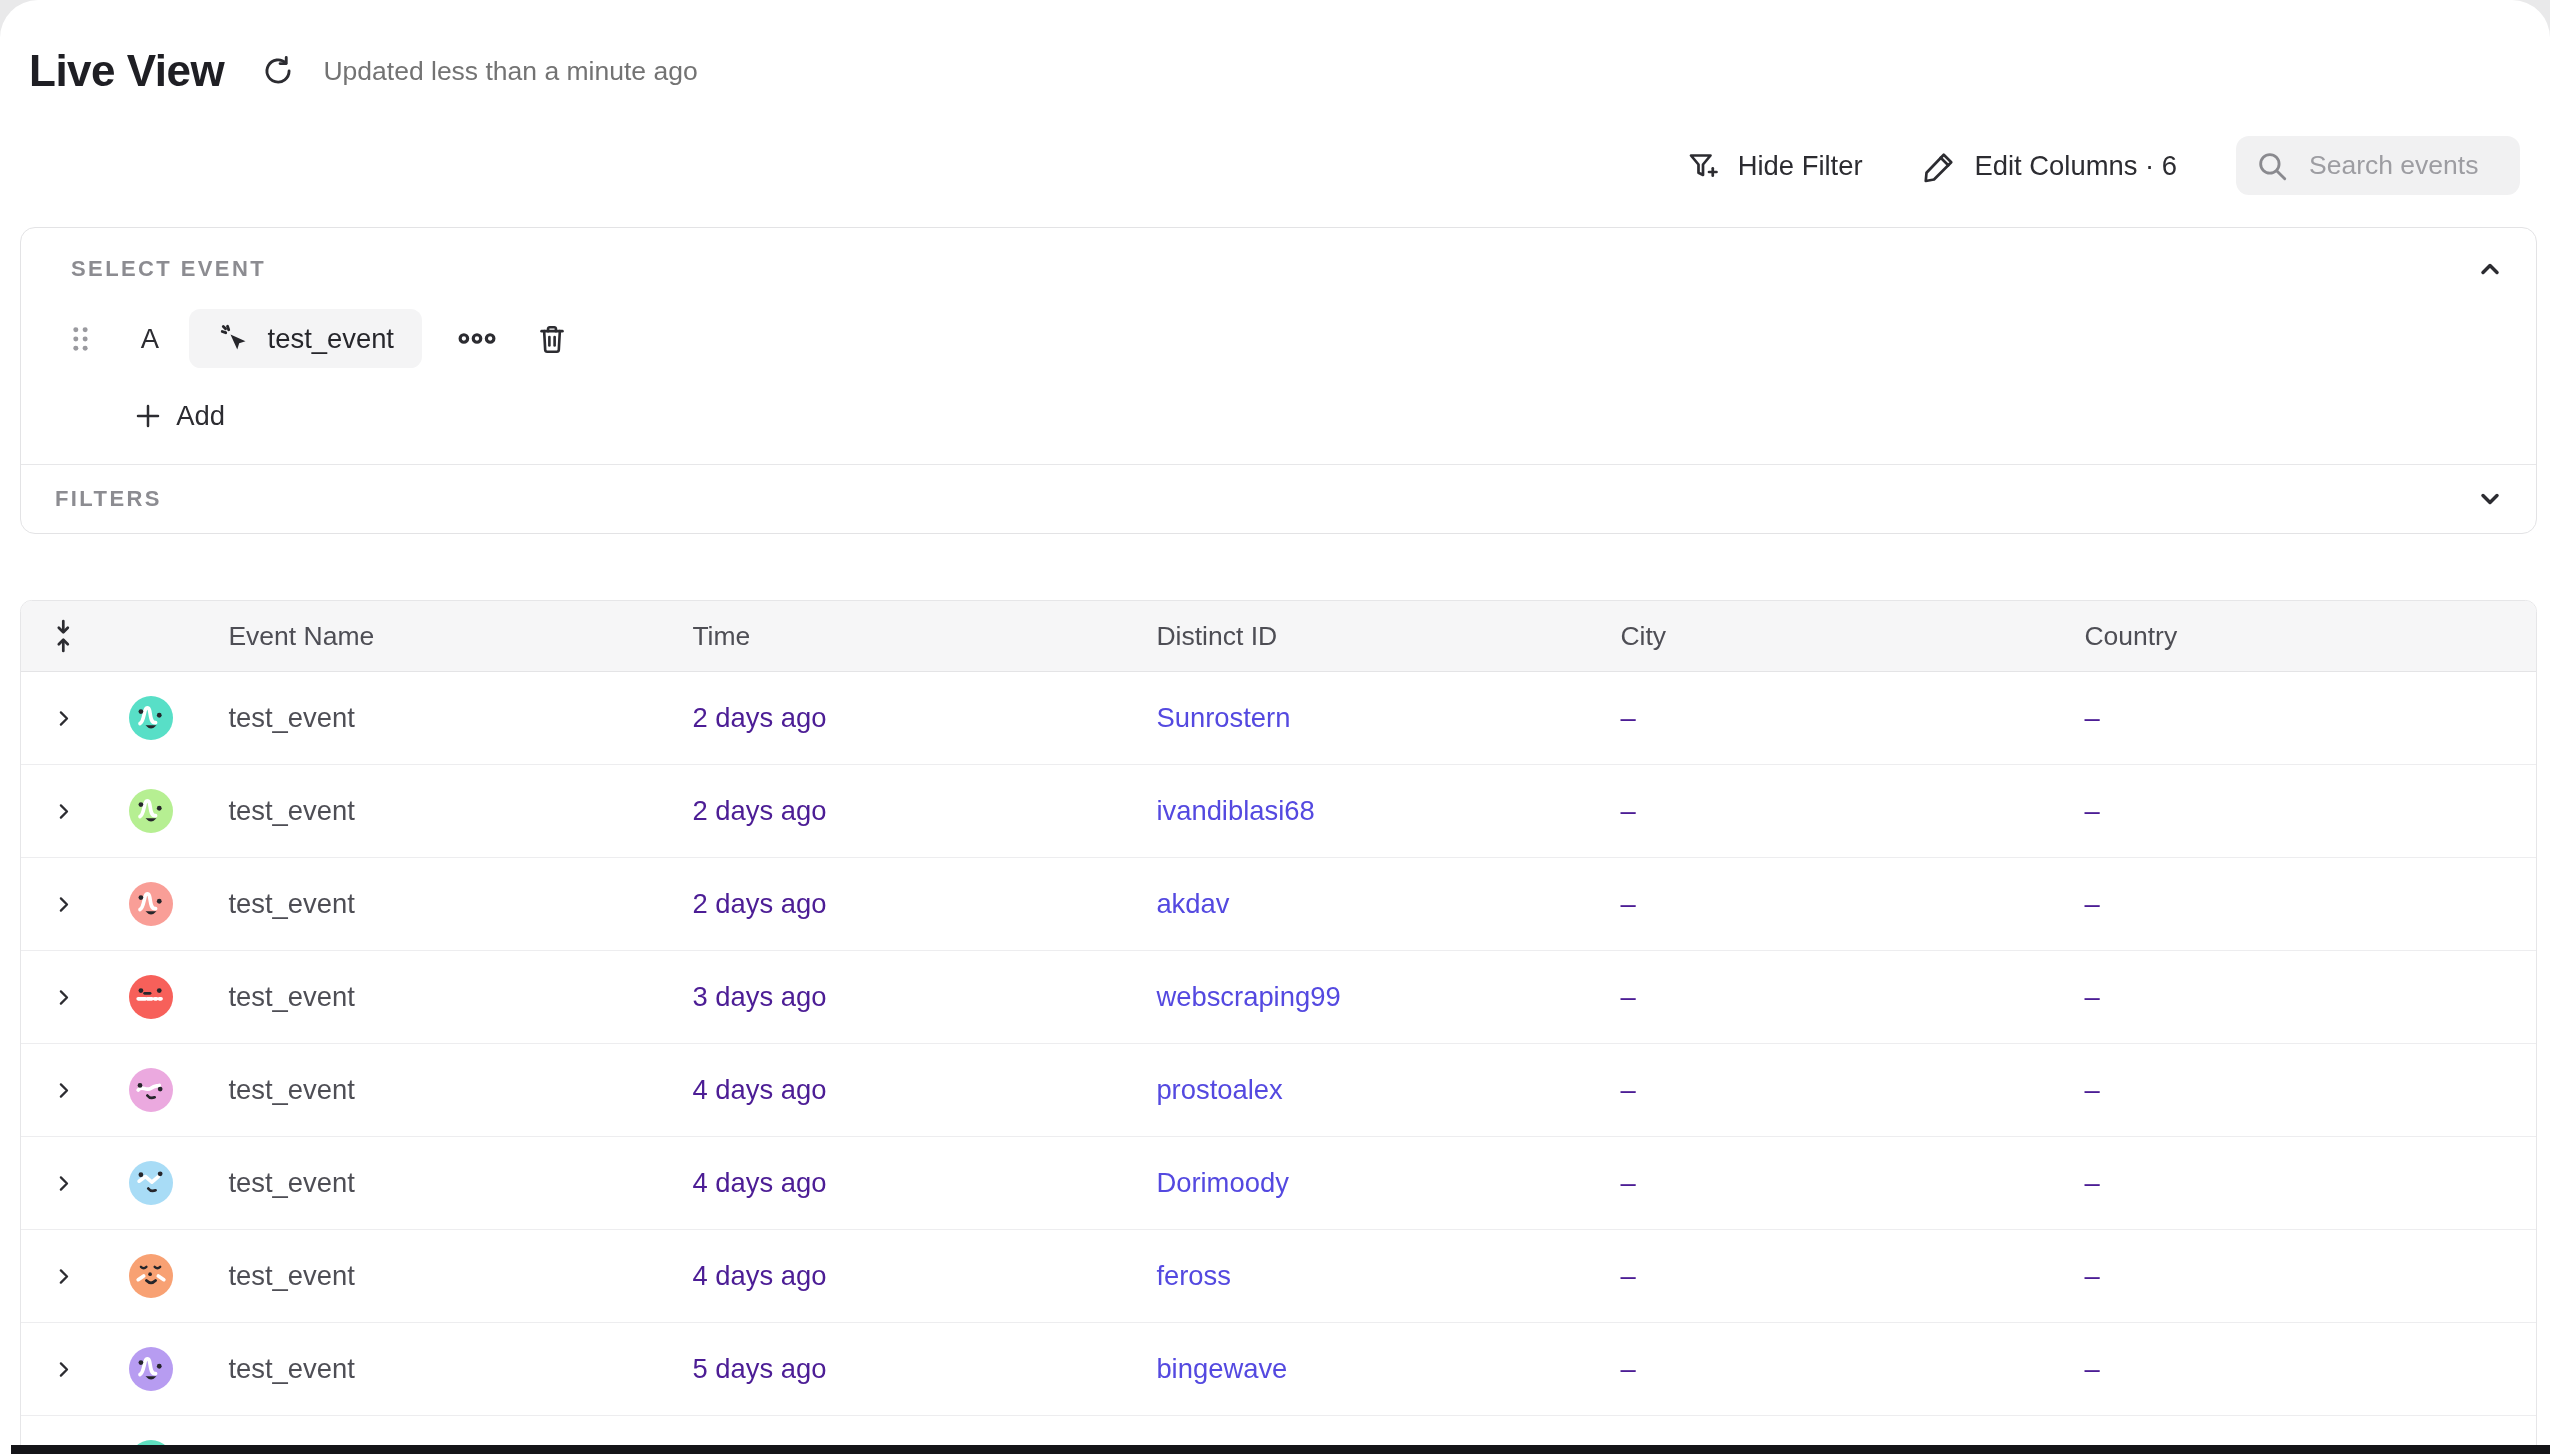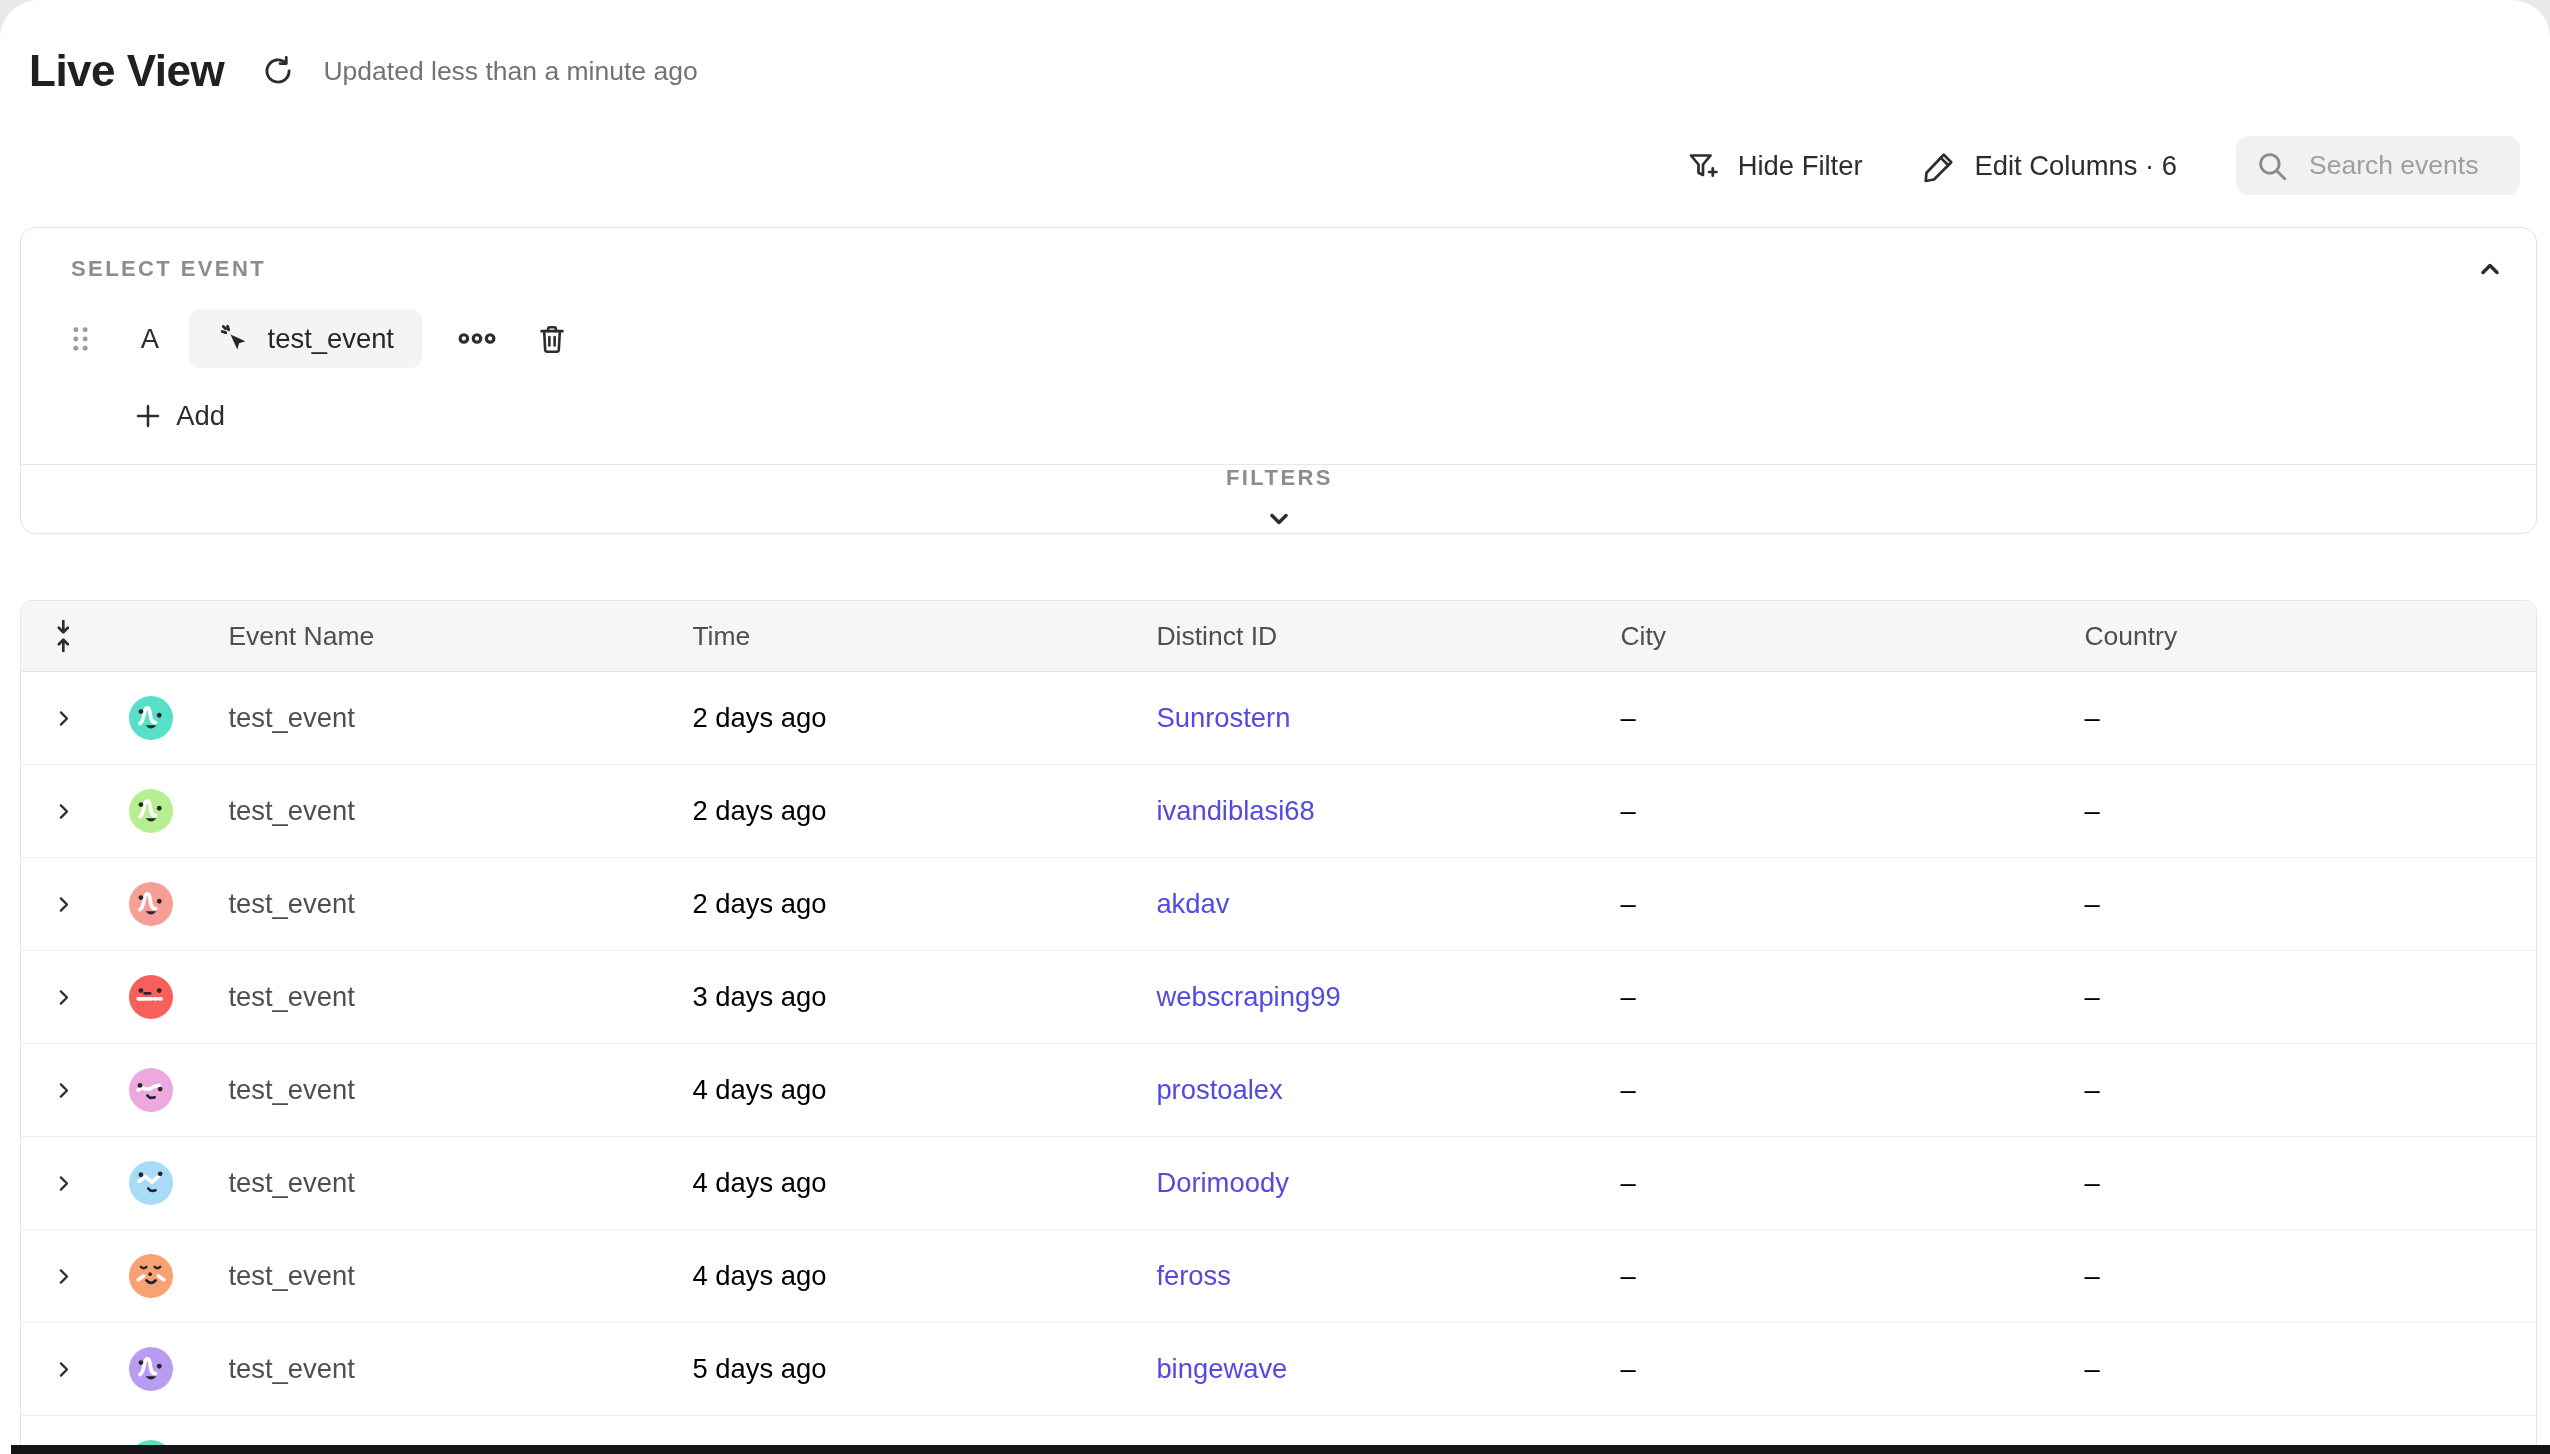--- a/index.html
+++ b/index.html
@@ -75,42 +75,42 @@
   .trash-btn{background:none;border:none;cursor:pointer;padding:0;margin-left:40px;display:flex;}
   .add-btn{
     display:flex;align-items:center;gap:13.2px;
     background:none;border:none;cursor:pointer;padding:0;
     margin:32px 0 0 78px;
     font-size:27.4px;font-weight:500;color:#2c2c31;font-family:inherit;
   }
   .qp-divider{border-top:1.9px solid #e7e7e9;}
   .filters-section{
     display:flex;align-items:center;justify-content:space-between;
-    padding:0 32px 0 34px;height:68px;flex-direction:column;
+    padding:0 32px 0 34px;height:68px;
   }
   
   .events-table{
     margin:66px 13.2px 0 20px;
     border:0.9px solid #e6e6e8;border-radius:11.4px 11.4px 0 0;
     overflow:hidden;background:#fff;
   }
   .t-head{
     display:grid;grid-template-columns:84px 112px 464px 464px 464px 464px 1fr;
     align-items:center;height:70px;
     background:#f6f6f7;border-bottom:1.9px solid #e4e4e6;
   }
   .t-head .hcell{font-size:26.5px;color:#4e4e55;padding-left:11.4px;}
   .hcell-icon{display:flex;justify-content:center;}
   .t-row{
     display:grid;grid-template-columns:84px 112px 464px 464px 464px 464px 1fr;
     align-items:center;height:92px;
     border-bottom:0.9px solid #ededef;background:#fff;
   }
   .cell{font-size:27.4px;color:#4e4e55;padding-left:11.4px;}
-  .cell.muted{color:#000000;}
+  .cell.muted{color:#4c1d95;}
   .cell-link{font-size:27.4px;color:#5449e0;padding-left:11.4px;cursor:pointer;text-decoration:none;}
   .expand-btn{
     background:none;border:none;cursor:pointer;padding:0;
     display:flex;justify-content:center;width:100%;
   }
   .avatar-wrap{padding-left:24px;display:flex;}
   .bottom-bar{
     position:absolute;left:11.4px;right:0;bottom:0;height:10.4px;
     background:#141418;
   }

